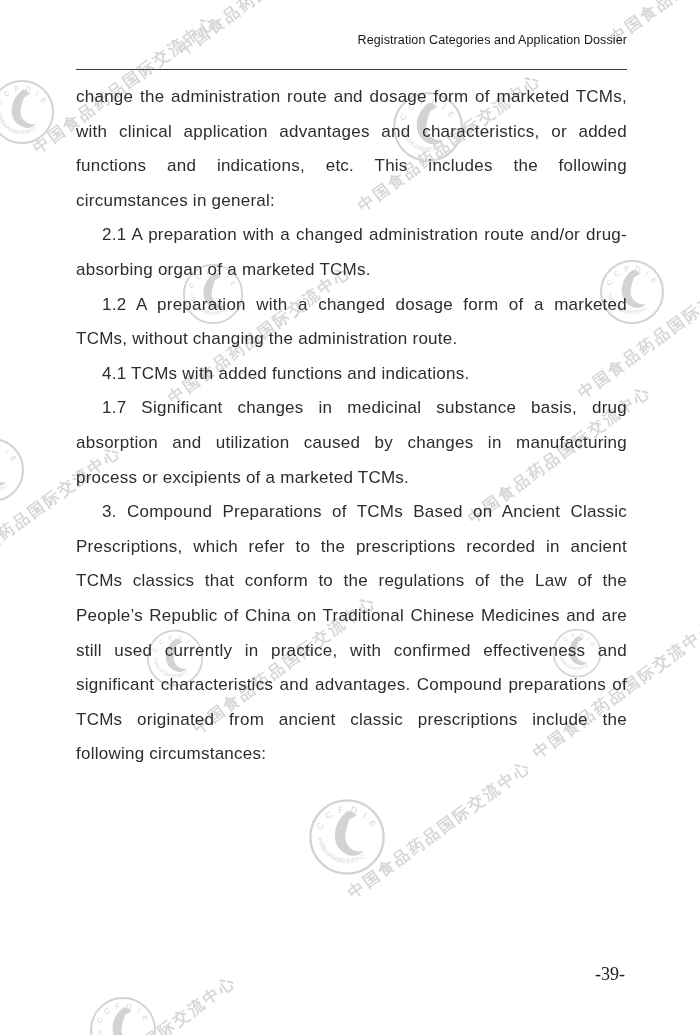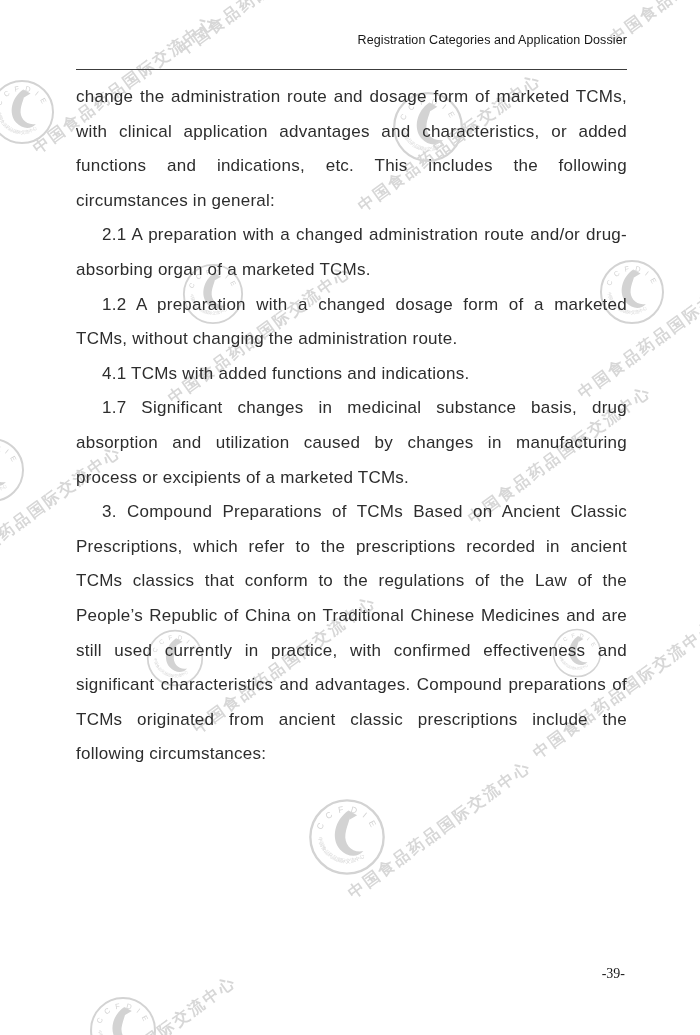--- a/index.html
+++ b/index.html
@@ -39,21 +39,21 @@
     position:absolute;top:80px;left:76px;width:551px;
     font-size:17px;line-height:34.6px;
     color:#2d2d2d;
     letter-spacing:0.25px;
   }
   .bodytext p{margin:0;text-align:justify;}
   .bodytext p.indent{text-indent:26px;}
   .pagenum{
     position:absolute;top:965px;right:75px;
     font-family:"Liberation Serif","DejaVu Serif",serif;
-    font-size:14px;color:#1a1a1a;line-height:18px;
+    font-size:18px;color:#1a1a1a;line-height:18px;
   }
 </style>
 </head>
 <body>
 
 <div class="page">
 
   <div class="wm-layer">
       <div class="wm-seal" style="left: -11px; top: 79px;"><svg width="66" height="66" viewBox="0 0 100 100">
           <circle cx="50" cy="50" r="47" fill="none" stroke="#d3d3d3" stroke-width="3"></circle>

